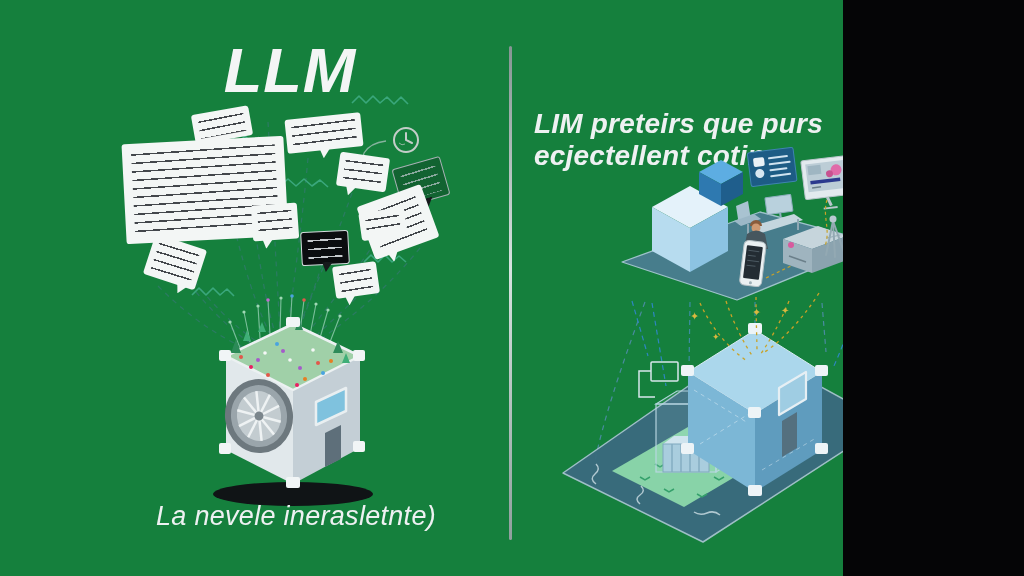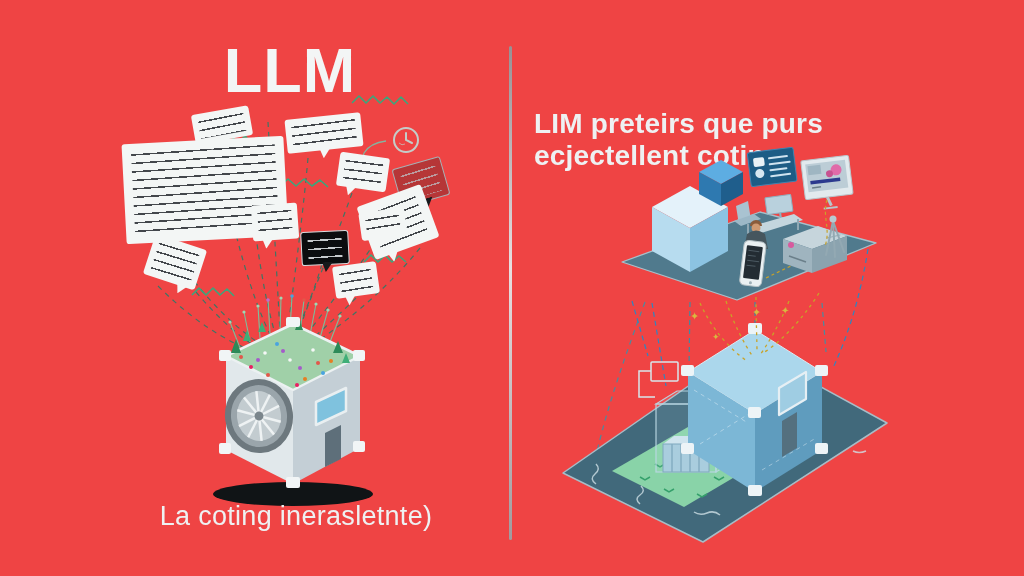--- a/index.html
+++ b/index.html
@@ -1,17 +1,17 @@
 <!DOCTYPE html>
 <html><head>
 <meta charset="utf-8">
 <style>
   html,body{margin:0;padding:0;background:#050506;}
-  #stage{position:relative;width:1024px;height:576px;background:#ef4444;overflow:hidden;
-         font-family:"Liberation Sans",sans-serif;}
+  #stage{position:relative;width:843px;height:576px;background:#15803d;overflow:hidden;
+         font-family:"Liberation Sans",sans-serif;font-style:italic;}
   .ttl{position:absolute;color:#f3f5f5;font-weight:700;text-align:center;letter-spacing:1px;}
   #llm-title{left:166px;top:34px;width:248px;font-size:63px;}
   #aim-title{left:672px;top:40px;width:176px;font-size:59px;}
   #aim-sub{position:absolute;left:534px;top:108px;width:446px;
            color:#eef1f2;font-size:28px;font-weight:600;letter-spacing:.2px;}
   #llm-caption{position:absolute;left:146px;top:501px;width:300px;text-align:center;
            color:#eef1f2;font-size:27px;font-weight:500;letter-spacing:.3px;}
   #divider{position:absolute;left:509px;top:46px;width:3px;height:494px;
            background:linear-gradient(180deg,#8f979b 0%,#e8ecee 45%,#9aa2a6 100%);opacity:.92;border-radius:2px;}
   svg{position:absolute;top:0;}
@@ -192,21 +192,21 @@
     </div>
 
   <div id="clock">
     <svg width="32" height="32" viewBox="0 0 32 32">
       <circle cx="16" cy="16" r="12" stroke="#c4cdc9" stroke-width="2" fill="none"></circle>
       <path d="M16 9 v7 l6 3" stroke="#c4cdc9" stroke-width="2" fill="none" stroke-linecap="round"></path>
       <path d="M9 19 q3 3 6 1" stroke="#c4cdc9" stroke-width="1" fill="none" opacity=".7"></path>
     </svg>
   </div>
 
-  <div id="llm-caption">La coting inerasletnte)</div>
+  <div id="llm-caption">La nevele inerasletnte)</div>
 
   <div id="divider"></div>
 
   <div id="aim-sub">LIM preteirs que purs ecjectellent coting</div>
 
   <svg id="right-art" width="512" height="576" viewBox="512 0 512 576">
 
     <g fill="none" stroke-width="1.2">
       <path d="M645 302 C618 375 602 425 594 466" stroke="#4a8ba0" stroke-dasharray="5 5"></path>
       <path d="M652 303 L666 386" stroke="#2e86c1" stroke-dasharray="5 4"></path>

